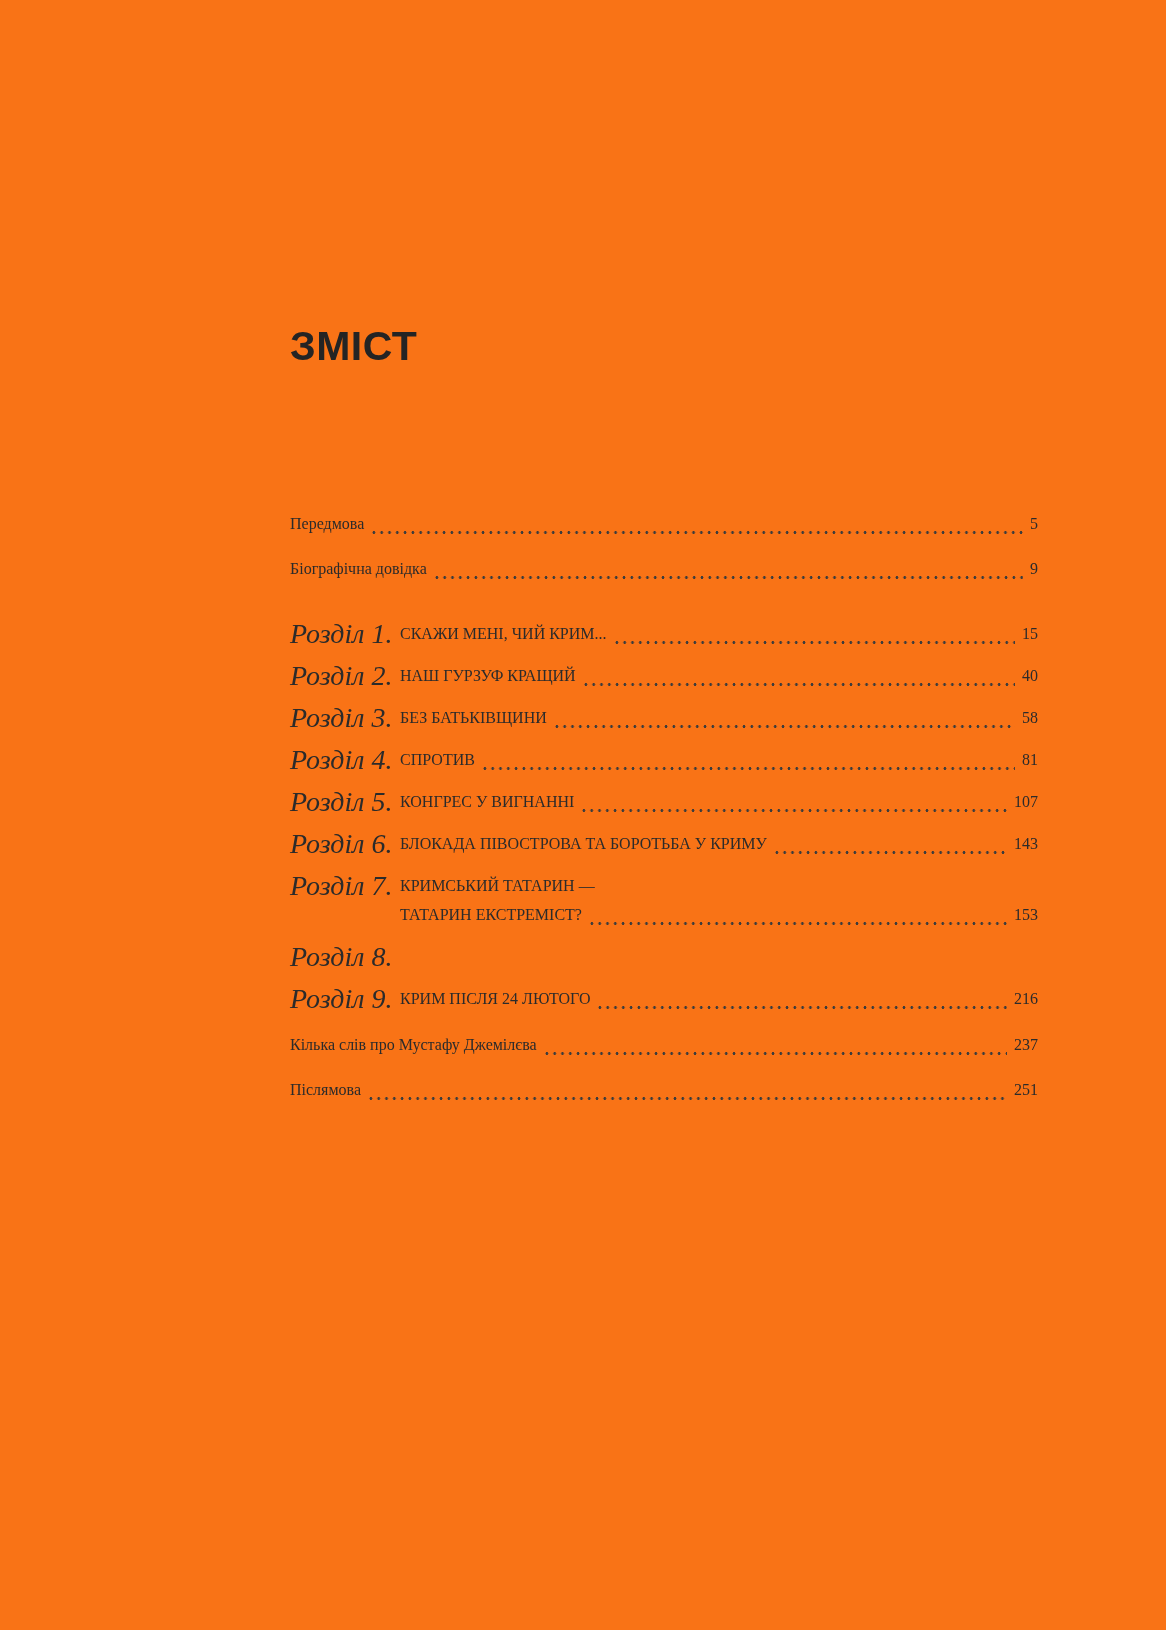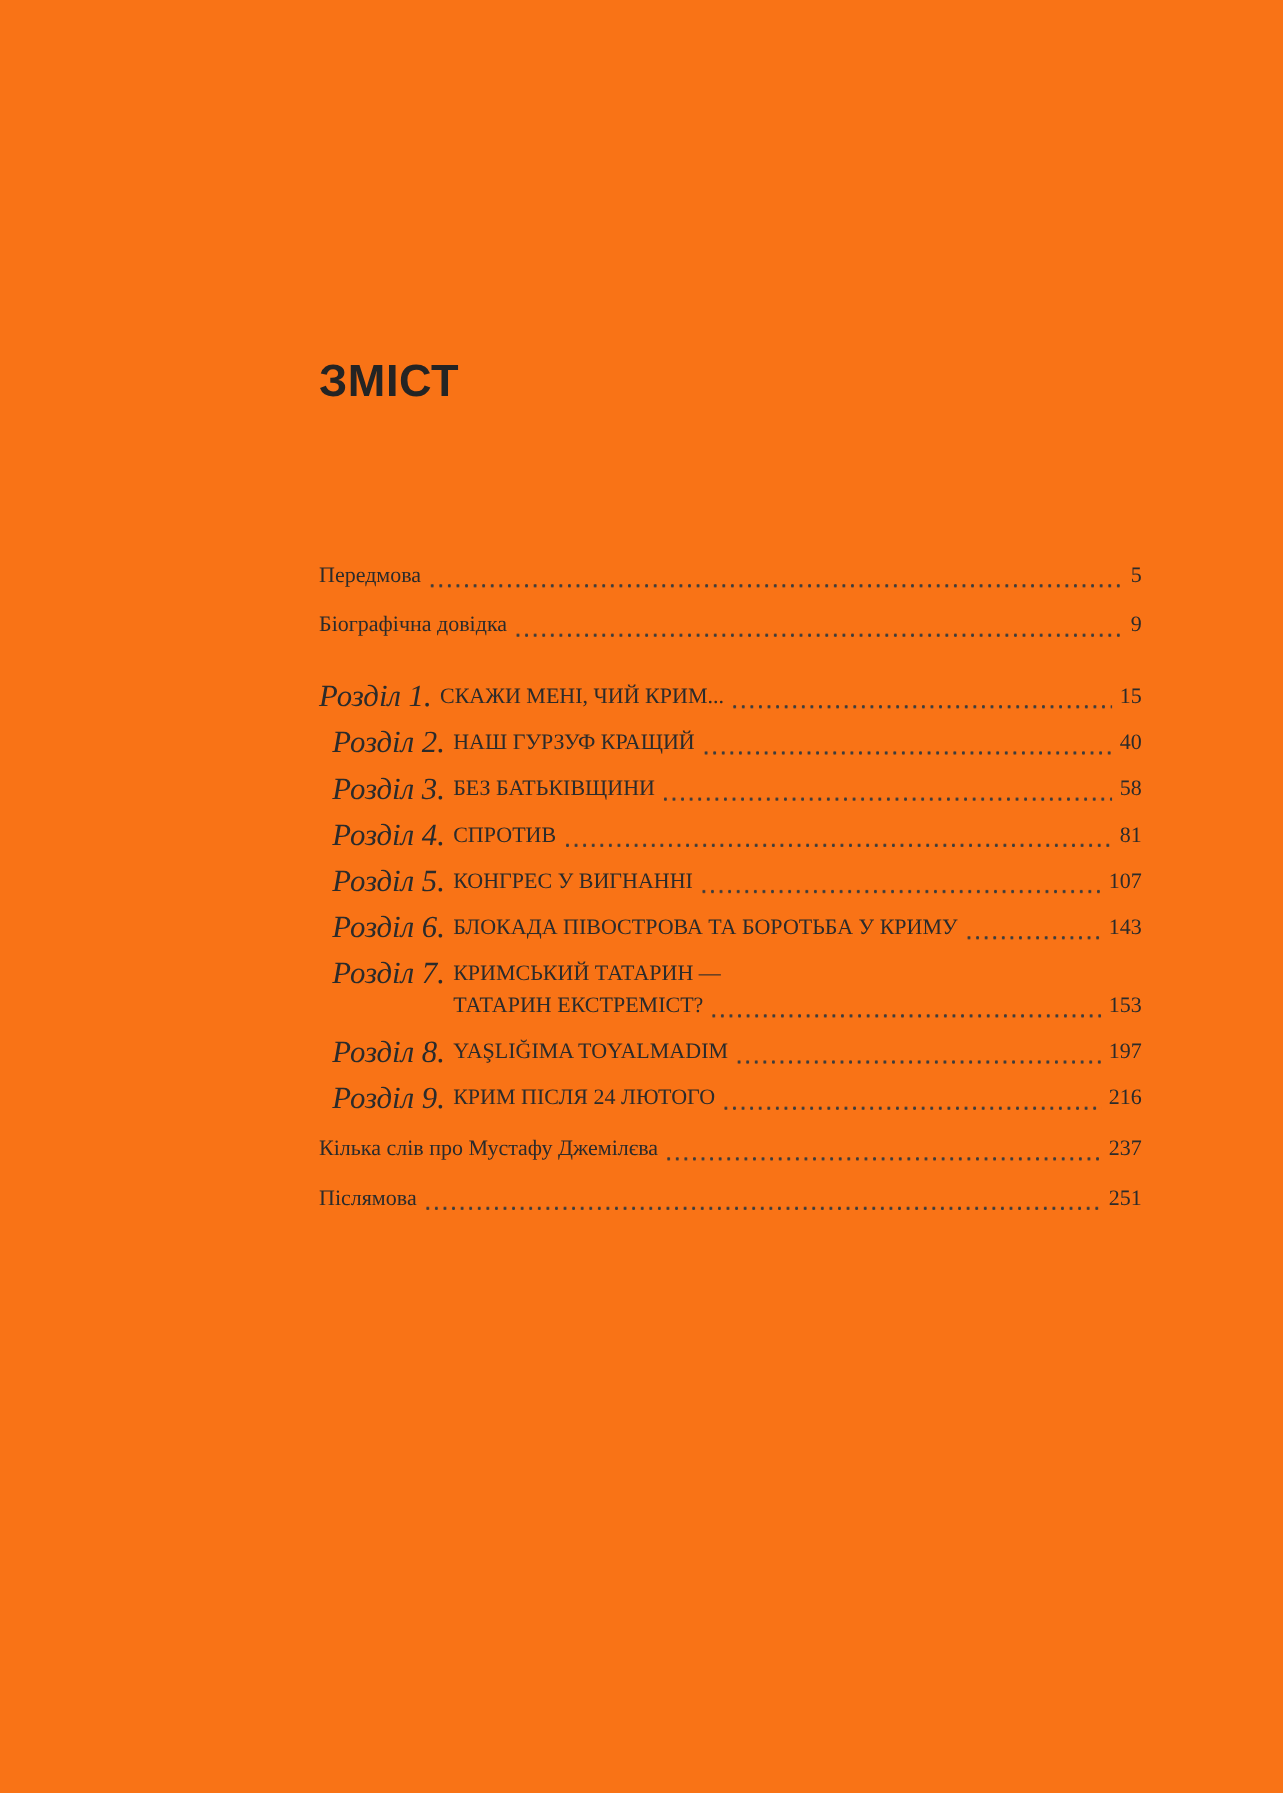--- a/index.html
+++ b/index.html
@@ -40,41 +40,41 @@
     flex: 0 0 110px;
     font-style: italic;
     font-size: 28px;
     line-height: 29px;
     color: #2b2b2b;
   }
   .entry .body { flex: 1 1 auto; min-width: 0; }
   .line {
     display: flex;
     align-items: baseline;
-    font-size: 20px;
+    font-size: 16px;
     line-height: 29px;
     white-space: nowrap;
   }
   .line .text { flex: 0 1 auto; }
   .leader {
     flex: 1 1 auto;
     min-width: 14px;
     align-self: flex-end;
     height: 3px;
     margin: 0 7px 4px 6px;
     background-image: radial-gradient(circle, #3c3c3c 1.35px, rgba(0,0,0,0) 1.55px);
     background-size: 7.8px 3px;
     background-repeat: repeat-x;
     background-position: left bottom;
   }
   .page-num { flex: 0 0 auto; }
   
   .gap-sm      { margin-top: 16px; align-items: flex-end; }
   .gap-group   { margin-top: 36px; }
-  .gap-chapter { margin-top: 13px; margin-left: 12px; }
+  .gap-chapter { margin-top: 13px; }
   .gap-back    { margin-top: 28px; }
   .gap-back2   { margin-top: 17px; }
 </style>
 </head>
 <body>
 
 <div class="sheet">
 
   <h1 class="doc-title">ЗМІСТ</h1>
 
@@ -176,25 +176,20 @@
           <span class="text">ТАТАРИН ЕКСТРЕМІСТ?</span>
           <span class="leader"></span>
           <span class="page-num">153</span>
         </div>
       </div>
     </div>
 
     <div class="entry gap-chapter">
       <span class="label">Розділ 8.</span>
       <div class="body">
-        <div class="line">
-          <span class="text">YAŞLIĞIMA TOYALMADIM</span>
-          <span class="leader"></span>
-          <span class="page-num">197</span>
-        </div>
       </div>
     </div>
 
     <div class="entry gap-chapter">
       <span class="label">Розділ 9.</span>
       <div class="body">
         <div class="line">
           <span class="text">КРИМ ПІСЛЯ 24 ЛЮТОГО</span>
           <span class="leader"></span>
           <span class="page-num">216</span>

